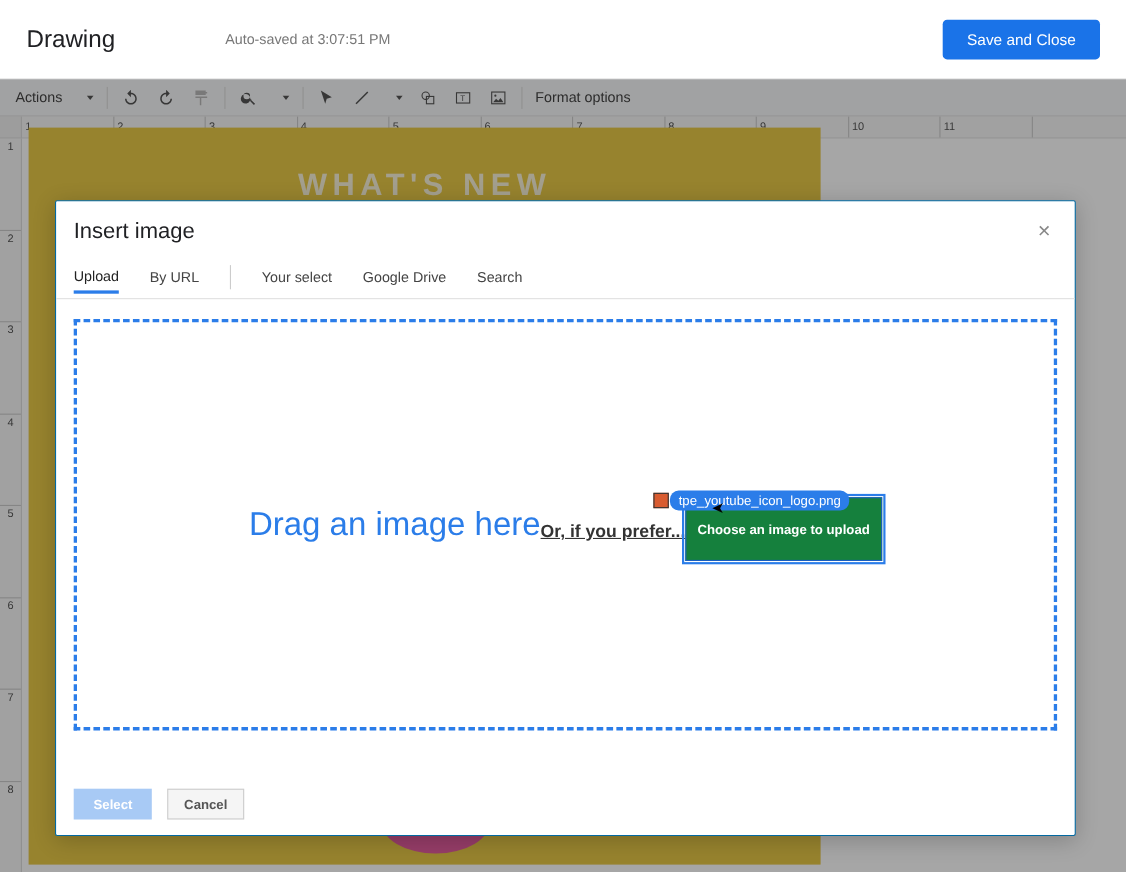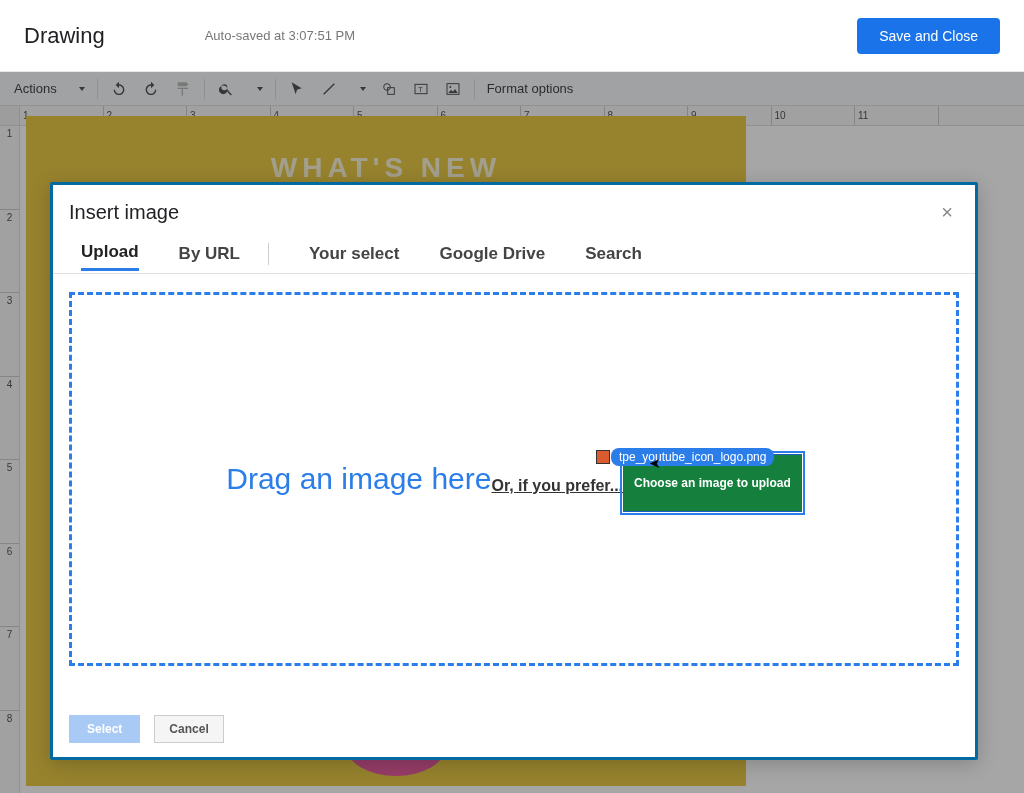--- a/index.html
+++ b/index.html
@@ -157,21 +157,21 @@
   }
 
   
   .modal {
     position: absolute;
     top: 182px;
     left: 50px;
     width: 928px;
     height: 578px;
     background: #fff;
-    border: 3px solid #0369a1;
+    border: 1px solid #0369a1;
     border-radius: 2px;
     box-shadow: 0 4px 20px rgba(0,0,0,0.2);
     display: flex;
     flex-direction: column;
   }
   .modal-header {
     display: flex;
     align-items: center;
     padding: 14px 16px 8px 16px;
   }
@@ -189,26 +189,25 @@
   }
   .modal-tabs {
     display: flex;
     align-items: center;
     padding: 0 16px;
     border-bottom: 1px solid #e0e0e0;
     gap: 28px;
     height: 40px;
   }
   .modal-tab {
-    font-size: 17px;
-    font-weight: 700;
+    font-size: 13px;
+    font-weight: 400;
     color: #444;
     padding: 6px 0;
     cursor: pointer;
-    margin-left: 12px;
   }
   .modal-tab.active {
     color: #222;
     border-bottom: 3px solid #2b7de9;
   }
   .tab-divider {
     width: 1px; height: 22px; background: #ccc;
   }
 
   .modal-body {

